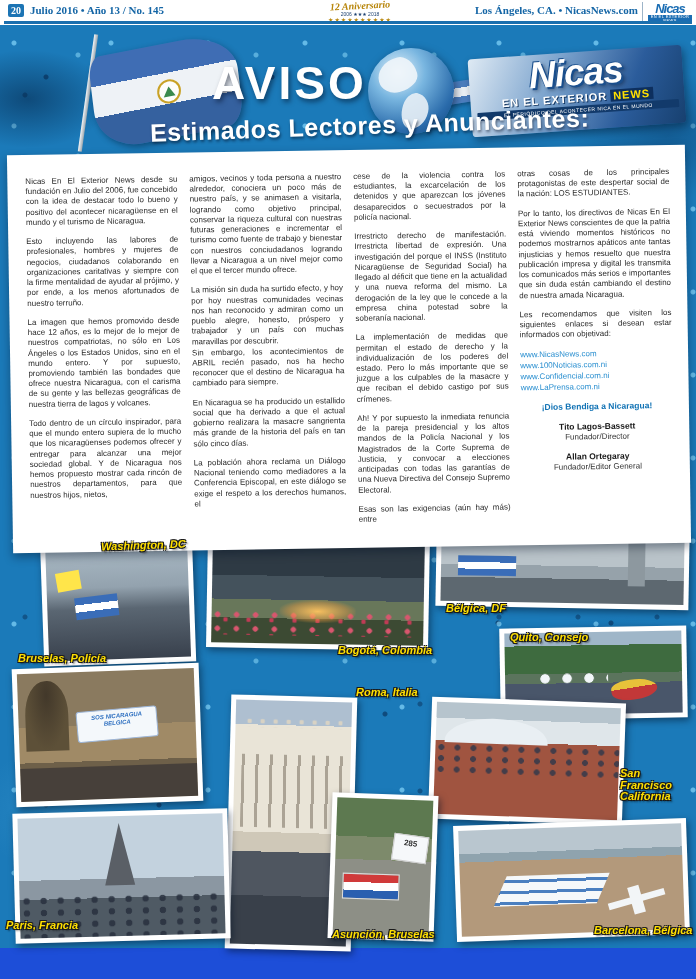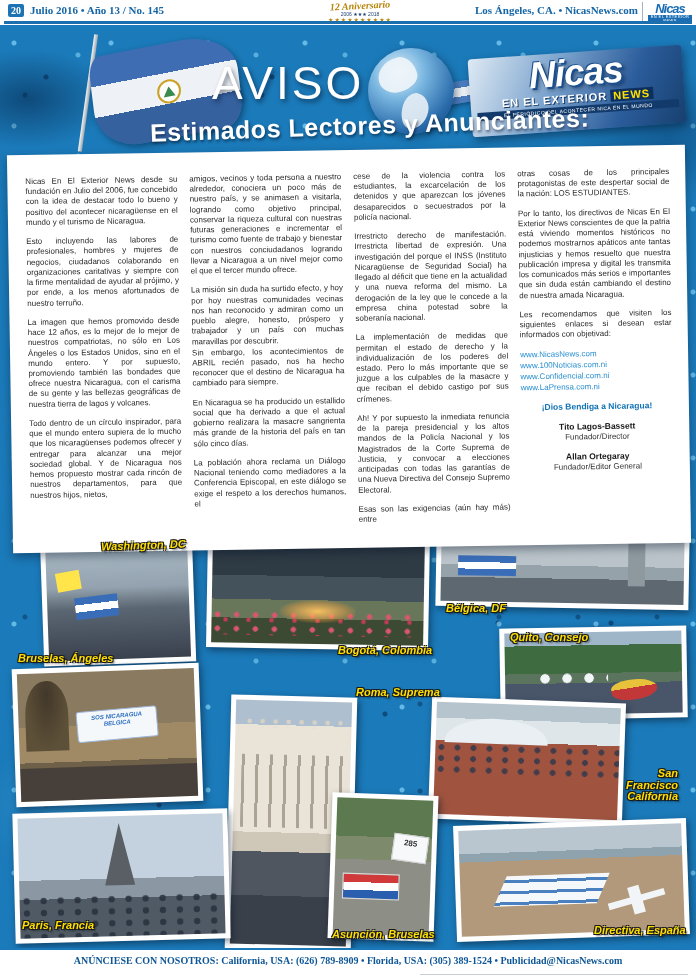--- a/index.html
+++ b/index.html
@@ -50,21 +50,21 @@
   .flag { position:absolute; left:92px; top:44px; width:148px; height:94px; z-index:2;
     background:linear-gradient(180deg,#3f6db4 0 31%, #eef2f6 31% 64%, #35619f 64% 100%);
     border-radius:12px 55px 18px 45px / 22px 38px 26px 40px;
     transform:rotate(-7deg) skewY(-4deg);
     box-shadow:2px 3px 6px rgba(0,20,45,.45);
   }
   .flag-emblem { position:absolute; left:44%; top:38%; width:24px; height:24px; border-radius:50%;
     background:#fdfdfb; border:2px solid #c9a227; }
   .flag-emblem-triangle { position:absolute; left:4px; top:5px; width:0; height:0;
     border-left:6px solid transparent; border-right:6px solid transparent; border-bottom:10px solid #3a8a4d; }
-  .aviso-title { position:absolute; left:212px; top:56px; z-index:2; color:#fff; font-weight:400;
+  .aviso-title { position:absolute; left:212px; top:56px; z-index:2; color:#fff; font-weight:700;
     font-size:46px; letter-spacing:3px; text-shadow:2px 3px 5px rgba(0,10,30,.5); }
   .globe { position:absolute; left:368px; top:48px; width:86px; height:86px; border-radius:50%; z-index:2;
     background:radial-gradient(circle at 35% 28%, #e6f3fb, #79b6e0 32%, #2a6bab 70%, #0d3f74 100%);
     box-shadow:2px 3px 8px rgba(0,15,35,.5); }
   .globe-land1 { position:absolute; left:12%; top:12%; width:45%; height:40%; background:#f0f5f9; opacity:.9;
     border-radius:60% 40% 55% 45% / 55% 60% 40% 45%; transform:rotate(-15deg); }
   .globe-land2 { position:absolute; left:40%; top:52%; width:30%; height:42%; background:#e8f0f6; opacity:.9;
     border-radius:45% 55% 60% 40% / 50% 45% 55% 50%; transform:rotate(12deg); }
   .globe-ribbon { position:absolute; left:430px; top:74px; width:150px; height:22px; z-index:1;
     background:linear-gradient(180deg,#4d7fc0 0 30%, #eef3f8 30% 70%, #4d7fc0 70% 100%);
@@ -156,30 +156,30 @@
     background-image:radial-gradient(circle 2.4px at 5px 4px, #d8d2c4 0 2px, transparent 2.6px);
     background-size:13px 8px; }
   #lbl-roma { left:356px; top:687px; }
 
   #ph-sanfrancisco { left:430px; top:700px; width:194px; height:122px; transform:rotate(2deg); }
   #ph-sanfrancisco .art { background:linear-gradient(180deg,#b6c4cd 0 14%, #dfe6ea 14% 34%, #a05440 34% 100%); }
   #ph-sanfrancisco .art::before { left:5%; top:13%; width:56%; height:23%; background:#e9eff3; border-radius:50% 50% 0 0 / 90% 90% 0 0; }
   #ph-sanfrancisco .art::after { left:0; top:36%; width:100%; height:30%;
     background-image:radial-gradient(circle 3px at 6px 5px, rgba(45,55,75,.8) 0 2.6px, transparent 3.2px);
     background-size:16px 11px; }
-  #lbl-sanfrancisco { left:620px; top:768px; width:58px;text-align:right; }
+  #lbl-sanfrancisco { left:620px; top:768px; width:58px; }
 
   #ph-paris { left:14px; top:811px; width:215px; height:130px; transform:rotate(-1.5deg); }
   #ph-paris .art { background:linear-gradient(180deg,#c3d2de 0 52%, #8b97a2 52% 68%, #4f5a64 68% 100%); }
   #ph-paris .art::before { left:42%; top:6%; width:0; height:0;
     border-left:15px solid transparent; border-right:15px solid transparent; border-bottom:62px solid #5a5f66; }
   #ph-paris .art::after { left:0; bottom:0; width:100%; height:36%;
     background-image:radial-gradient(circle 3.4px at 7px 6px, rgba(40,48,62,.85) 0 3px, transparent 3.6px);
     background-size:17px 12px; }
-  #lbl-paris { left:22px; top:920px; }
+  #lbl-paris { left:6px; top:920px; }
 
   #ph-asuncion { left:330px; top:794px; width:106px; height:146px; transform:rotate(2deg); }
   #ph-asuncion .art { background:linear-gradient(180deg,#5d7950 0 28%, #7d8a6b 28% 45%, #8d8f86 45% 100%); }
   #ph-asuncion .art::before { left:8%; top:55%; width:58%; height:18%; border:1px solid #ddd;
     background:linear-gradient(180deg,#d03a3a 0 33%, #fff 33% 66%, #2a5fb0 66%); }
   .asuncion-sign { position:absolute; right:5%; top:26%; width:36%; height:20%; background:#f6f8fa;
     border:1px solid #ccc; transform:rotate(6deg); color:#333; font-weight:bold; font-size:8px;
     text-align:center; line-height:1; padding-top:4px; z-index:1; }
   #lbl-asuncion { left:332px; top:929px; }
 
@@ -302,31 +302,31 @@
   <div class="photo" id="ph-mexico">
       <div class="art"></div>
     </div>
   <div class="photo-label" id="lbl-mexico">Bélgica, DF</div>
 
   <div class="photo" id="ph-bruselas">
     <div class="art">
       <div class="bruselas-banner">SOS NICARAGUA BELGICA</div>
     </div>
   </div>
-  <div class="photo-label" id="lbl-bruselas">Bruselas, Ángeles</div>
+  <div class="photo-label" id="lbl-bruselas">Bruselas, Policía</div>
 
   <div class="photo" id="ph-quito">
       <div class="art"></div>
     </div>
   <div class="photo-label" id="lbl-quito">Quito, Consejo</div>
 
   <div class="photo" id="ph-roma">
       <div class="art"></div>
     </div>
-  <div class="photo-label" id="lbl-roma">Roma, Suprema</div>
+  <div class="photo-label" id="lbl-roma">Roma, Italia</div>
 
   <div class="photo" id="ph-sanfrancisco">
       <div class="art"></div>
     </div>
   <div class="photo-label" id="lbl-sanfrancisco">San Francisco California</div>
 
   <div class="photo" id="ph-paris">
       <div class="art"></div>
     </div>
   <div class="photo-label" id="lbl-paris">Paris, Francia</div>
@@ -334,23 +334,16 @@
   <div class="photo" id="ph-asuncion">
     <div class="art">
       <div class="asuncion-sign">285</div>
     </div>
   </div>
   <div class="photo-label" id="lbl-asuncion">Asunción, Bruselas</div>
 
   <div class="photo" id="ph-barcelona">
       <div class="art"></div>
     </div>
-  <div class="photo-label" id="lbl-barcelona">Directiva, España</div>
-
-  <div class="footer">
-    <div class="footer-rule"></div>
-    <div class="footer-text">
-      <span>ANÚNCIESE CON NOSOTROS:</span><span> California, USA: (626) 789-8909  •  Florida, USA: (305) 389-1524  •  Publicidad@NicasNews.com</span>
-    </div>
-    <div class="footer-edge"></div>
-  </div>
+  <div class="photo-label" id="lbl-barcelona">Barcelona, Bélgica</div>
+
 
 </div>
 
 </body></html>

